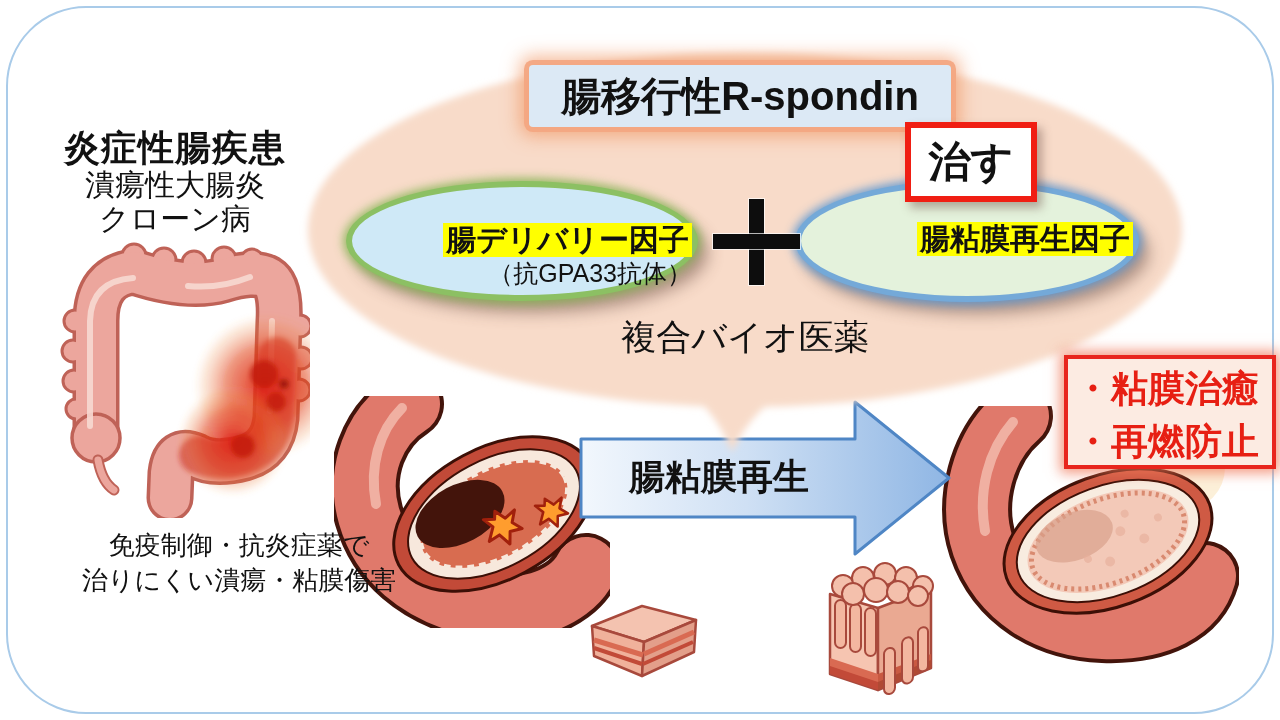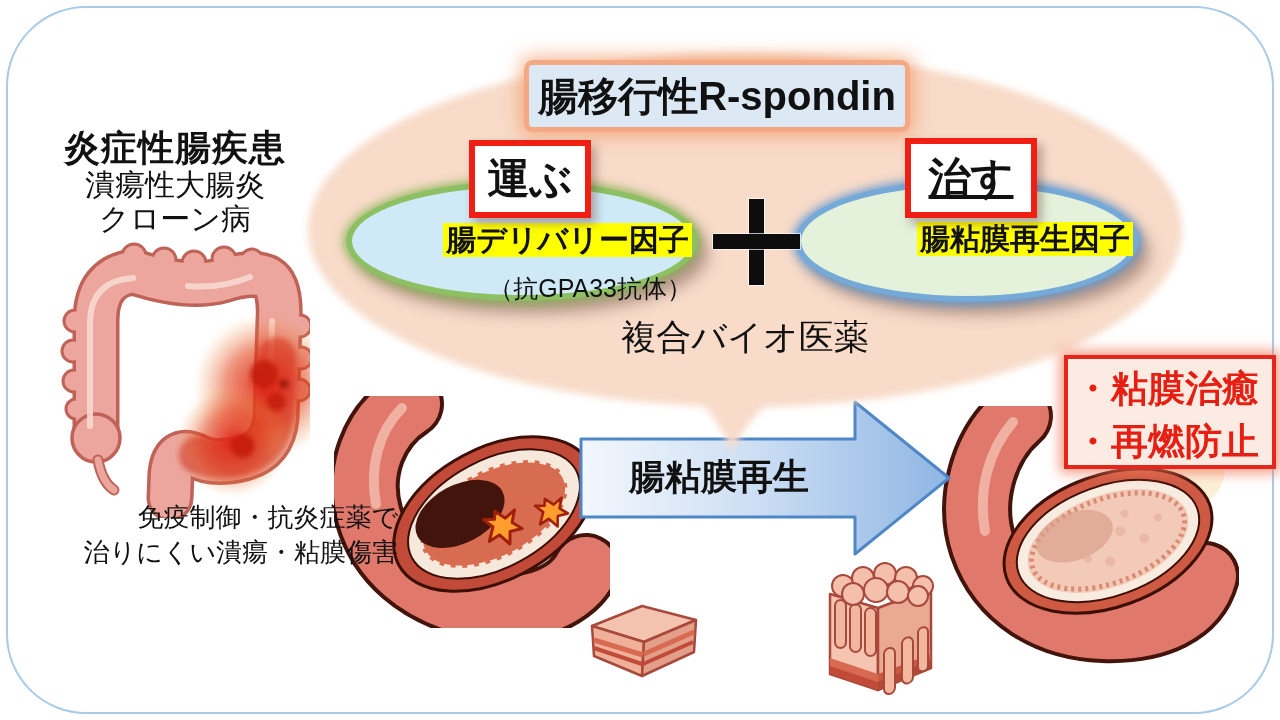--- a/index.html
+++ b/index.html
@@ -6,42 +6,42 @@
   .stage{position:relative;width:1280px;height:720px;background:#ffffff;overflow:hidden;
          font-family:"Liberation Sans","DejaVu Sans",sans-serif;color:#111;}
   .abs{position:absolute;}
   
   .frame{left:6px;top:6px;width:1264px;height:704px;border:2.5px solid #a9cbe9;border-radius:80px;}
   
   .disease{left:20px;top:128px;width:310px;text-align:center;z-index:5;}
   .disease .h1{font-size:36px;font-weight:bold;line-height:40px;letter-spacing:1px;font-family:Liberation Serif, serif;}
   .disease .h2{font-size:30px;line-height:34px;}
   
-  .caption{left:8px;top:500px;width:390px;text-align:right;font-size:26px;line-height:35px;z-index:5;}
+  .caption{left:8px;top:528px;width:390px;text-align:center;font-size:26px;line-height:35px;z-index:5;padding-left:36px;}
   
   .blob{left:0;top:0;width:1280px;height:720px;z-index:2;pointer-events:none;}
   
-  .titlebox{left:529px;top:65px;width:376px;height:62px;background:#dce9f5;border-radius:4px;
+  .titlebox{left:529px;top:65px;width:422px;height:62px;background:#dce9f5;border-radius:4px;
             display:flex;align-items:center;justify-content:center;z-index:4;
             box-shadow:0 0 0 5px rgba(243,167,130,.95),0 0 18px 9px rgba(238,130,70,.55);}
   .titlebox span{font-size:40px;font-weight:bold;}
   
   .badge{background:#ffffff;border:6px solid #f01e13;display:flex;align-items:center;justify-content:center;
          z-index:6;box-shadow:5px 6px 9px rgba(110,80,70,.45);}
   .badge span{font-size:42px;font-weight:bold;line-height:1;}
   .badge-carry{left:469px;top:140px;width:110px;height:66px;}
-  .badge-heal{left:905px;top:138px;width:120px;height:68px;text-decoration:underline;}
+  .badge-heal{left:905px;top:122px;width:120px;height:68px;}
   
   .fellipse{border-radius:50%;z-index:3;text-align:right;box-sizing:border-box;padding-top:36px;}
   .fe-carrier{left:346px;top:181px;width:352px;height:120px;background:#cfe9f7;border:6px solid #8cc063;
               box-shadow:0 0 10px 3px rgba(130,180,80,.8),10px 12px 16px rgba(90,60,50,.45);}
   .fe-healer{left:795px;top:180px;width:344px;height:122px;background:#e4f2dc;border:6px solid #74a9d8;
              box-shadow:0 0 10px 3px rgba(90,150,210,.85),10px 12px 16px rgba(90,60,50,.45);}
   .fname{display:inline-block;background:#ffff00;font-size:30px;font-weight:bold;line-height:34px;padding:0 3px;}
-  .fsub{font-size:25px;line-height:32px;margin-top:15px;}
+  .fsub{font-size:25px;line-height:32px;}
   
   .plusbar{background:#0d0d0d;z-index:4;box-shadow:0 0 0 1px rgba(255,255,255,.7);}
   .plus-v{left:749px;top:199px;width:15px;height:86px;}
   .plus-h{left:713px;top:234px;width:87px;height:15px;}
   
   .combo{left:555px;top:314px;width:380px;text-align:center;font-size:35px;font-weight:500;z-index:4;}
   
   .arrow-label{left:584px;top:436px;width:270px;height:82px;display:flex;align-items:center;justify-content:center;
                font-size:36px;font-weight:bold;z-index:3;}
   
@@ -226,23 +226,20 @@
   </div>
 
   <div class="abs titlebox">
     <span>腸移行性R-spondin</span>
   </div>
 
   <div class="abs fellipse fe-carrier">
     <div><span class="fname">腸デリバリー因子</span></div>
     <div class="fsub">（抗GPA33抗体）</div>
   </div>
-  <div class="abs badge badge-carry">
-    <span>運ぶ</span>
-  </div>
 
   <div class="abs plusbar plus-v" aria-label="＋"></div>
   <div class="abs plusbar plus-h"></div>
 
   <div class="abs fellipse fe-healer">
     <div><span class="fname">腸粘膜再生因子</span></div>
   </div>
   <div class="abs badge badge-heal">
     <span>治す</span>
   </div>

